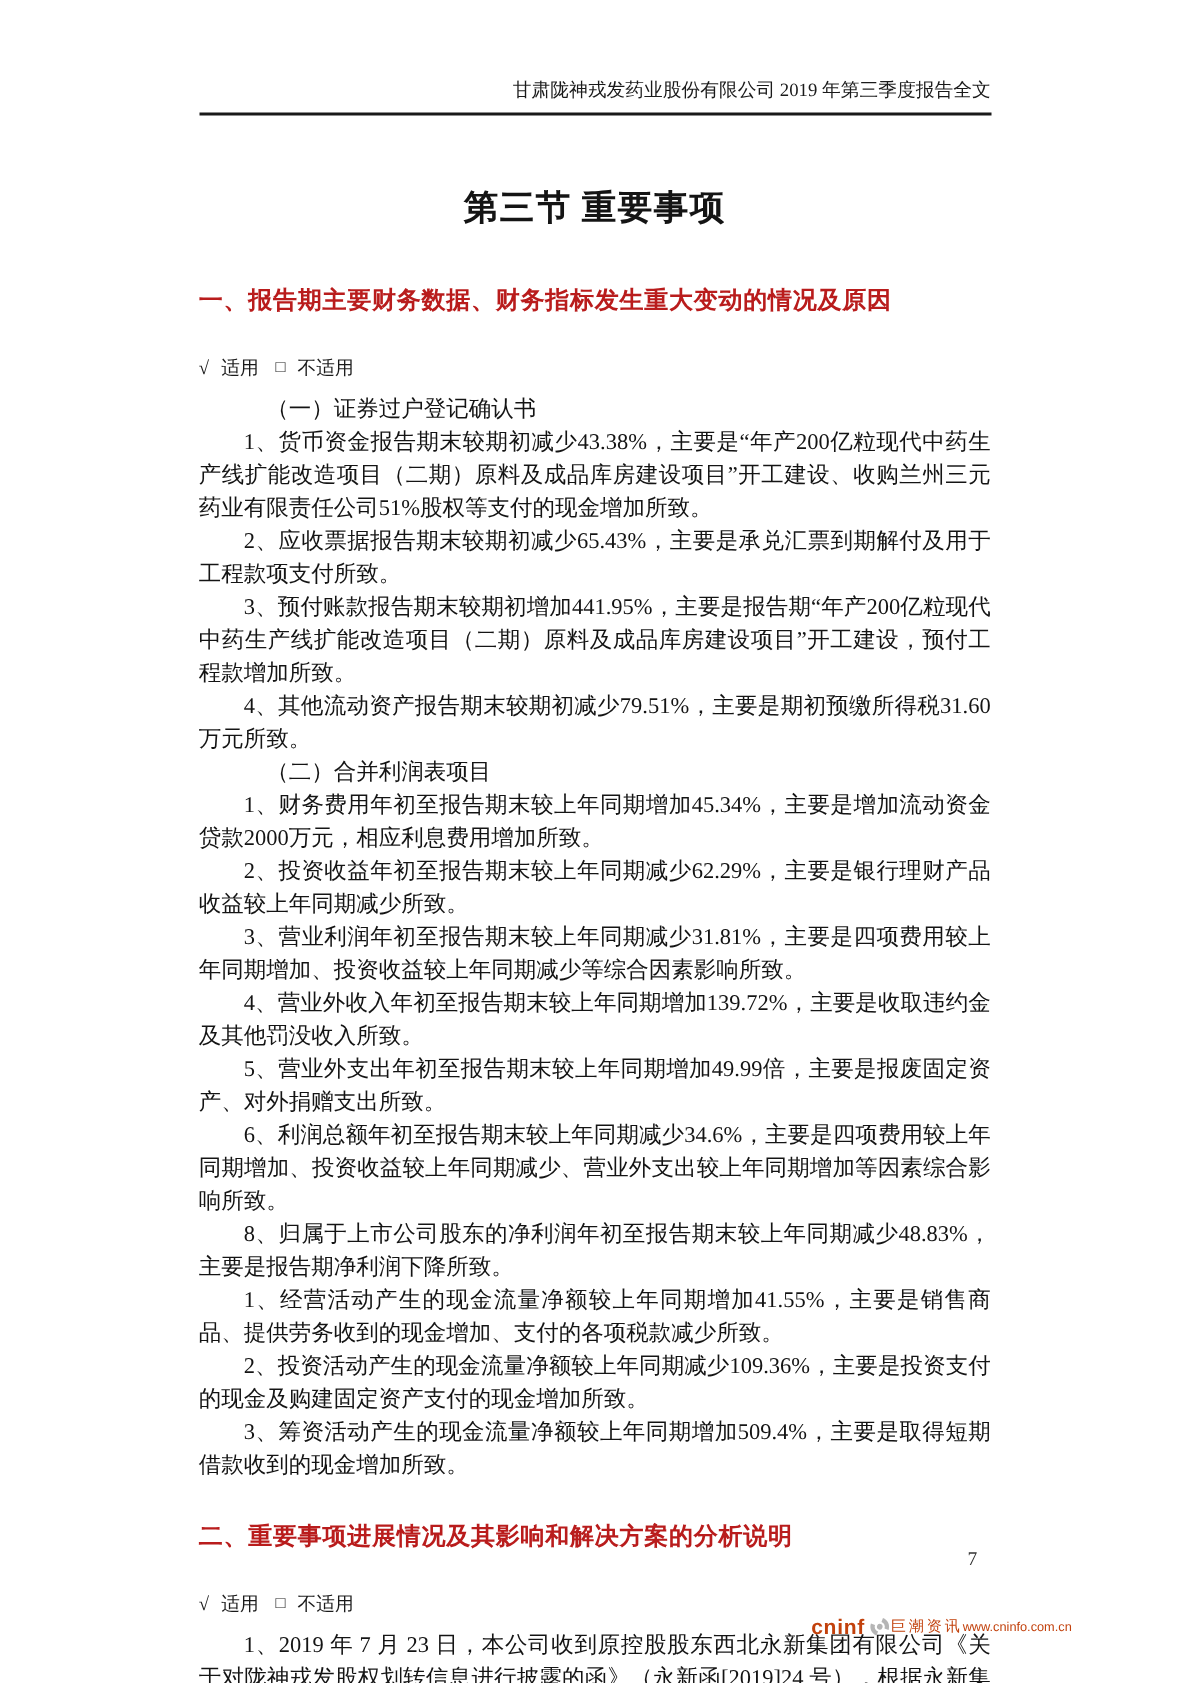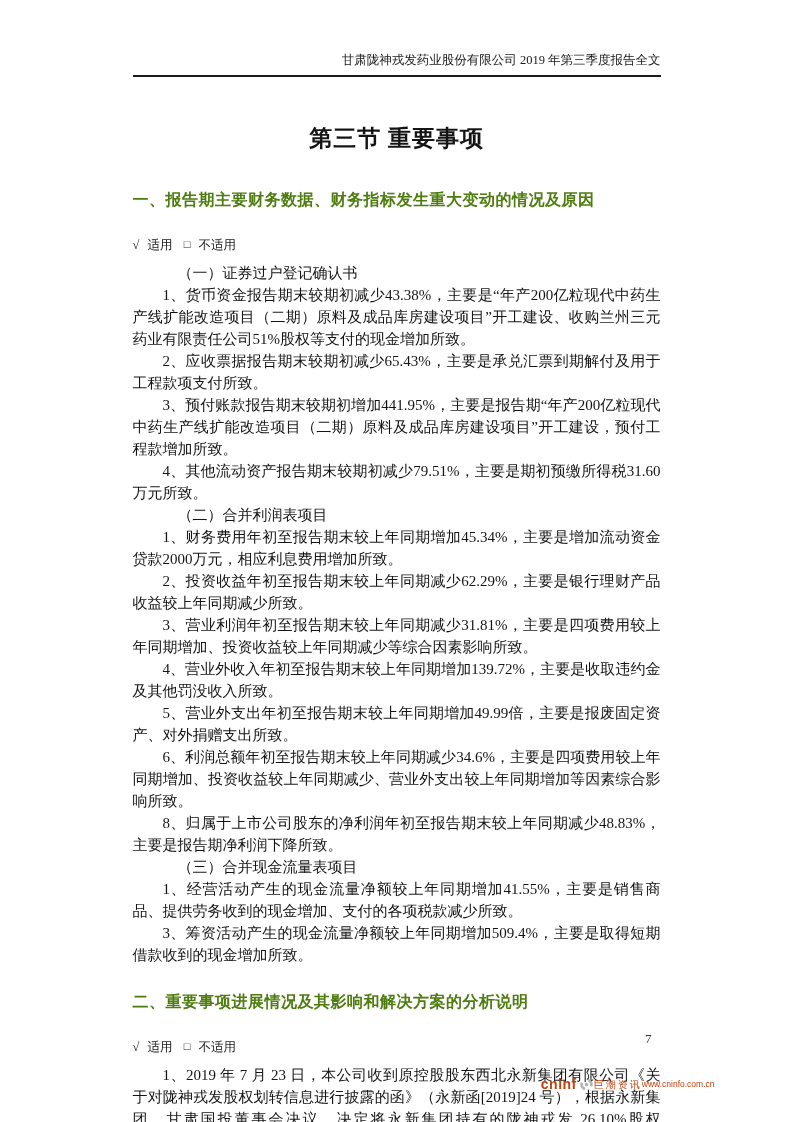--- a/index.html
+++ b/index.html
@@ -28,21 +28,21 @@
     font-size: 23px;
     font-weight: bold;
     font-family: "Liberation Serif", "DejaVu Serif", serif;
     letter-spacing: 1px;
   }
   .sec-heading {
     margin: 36px 0 0 0;
     font-family: "Liberation Sans", "DejaVu Sans", sans-serif;
     font-size: 16px;
     font-weight: bold;
-    color: #4d7c0f;
+    color: #b91c1c;
     letter-spacing: 0.5px;
   }
   .applicability {
     margin: 26px 0 8px 0;
     font-size: 12.5px;
     color: #1a1a1a;
   }
   .applicability .mark { margin-right: 5px; }
   .applicability .label { margin-right: 8px; }
   .applicability .box { margin-right: 5px; font-size: 11px; position: relative; top: -1px; }
@@ -110,22 +110,22 @@
         <p class="item">3、预付账款报告期末较期初增加441.95%，主要是报告期“年产200亿粒现代中药生产线扩能改造项目（二期）原料及成品库房建设项目”开工建设，预付工程款增加所致。</p>
         <p class="item">4、其他流动资产报告期末较期初减少79.51%，主要是期初预缴所得税31.60万元所致。</p>
         <p class="subheading">（二）合并利润表项目</p>
         <p class="item">1、财务费用年初至报告期末较上年同期增加45.34%，主要是增加流动资金贷款2000万元，相应利息费用增加所致。</p>
         <p class="item">2、投资收益年初至报告期末较上年同期减少62.29%，主要是银行理财产品收益较上年同期减少所致。</p>
         <p class="item">3、营业利润年初至报告期末较上年同期减少31.81%，主要是四项费用较上年同期增加、投资收益较上年同期减少等综合因素影响所致。</p>
         <p class="item">4、营业外收入年初至报告期末较上年同期增加139.72%，主要是收取违约金及其他罚没收入所致。</p>
         <p class="item">5、营业外支出年初至报告期末较上年同期增加49.99倍，主要是报废固定资产、对外捐赠支出所致。</p>
         <p class="item">6、利润总额年初至报告期末较上年同期减少34.6%，主要是四项费用较上年同期增加、投资收益较上年同期减少、营业外支出较上年同期增加等因素综合影响所致。</p>
         <p class="item">8、归属于上市公司股东的净利润年初至报告期末较上年同期减少48.83%，主要是报告期净利润下降所致。</p>
-        <p class="subheading">（三）合并现金流量表项目</p>
         <p class="item">1、经营活动产生的现金流量净额较上年同期增加41.55%，主要是销售商品、提供劳务收到的现金增加、支付的各项税款减少所致。</p>
+        <p class="item">2、投资活动产生的现金流量净额较上年同期减少109.36%，主要是投资支付的现金及购建固定资产支付的现金增加所致。</p>
         <p class="item">3、筹资活动产生的现金流量净额较上年同期增加509.4%，主要是取得短期借款收到的现金增加所致。</p>
       </div>
   </section>
 
   <section class="sec2">
     <h2 class="sec-heading">二、重要事项进展情况及其影响和解决方案的分析说明</h2>
     <p class="applicability">
       <span class="mark">√</span>
       <span class="label">适用</span>
       <span class="box">□</span>

